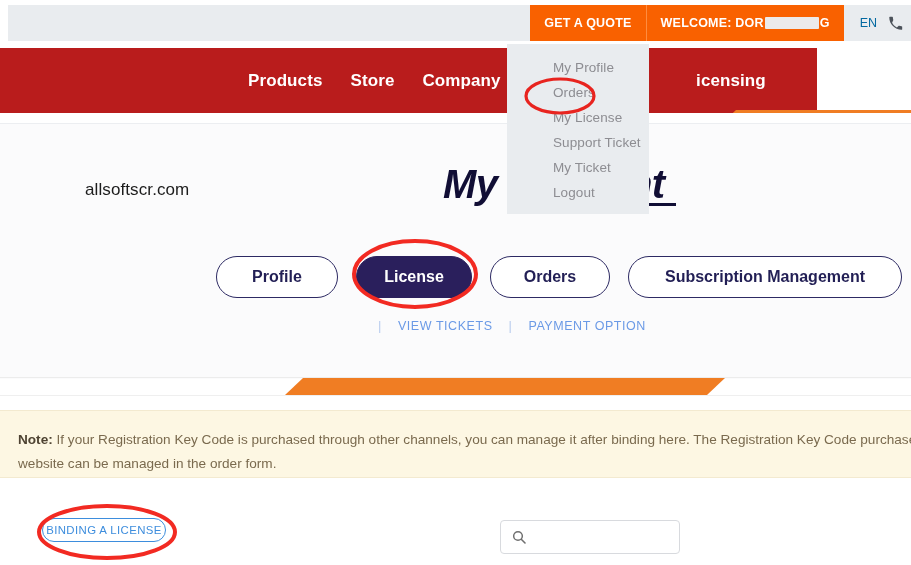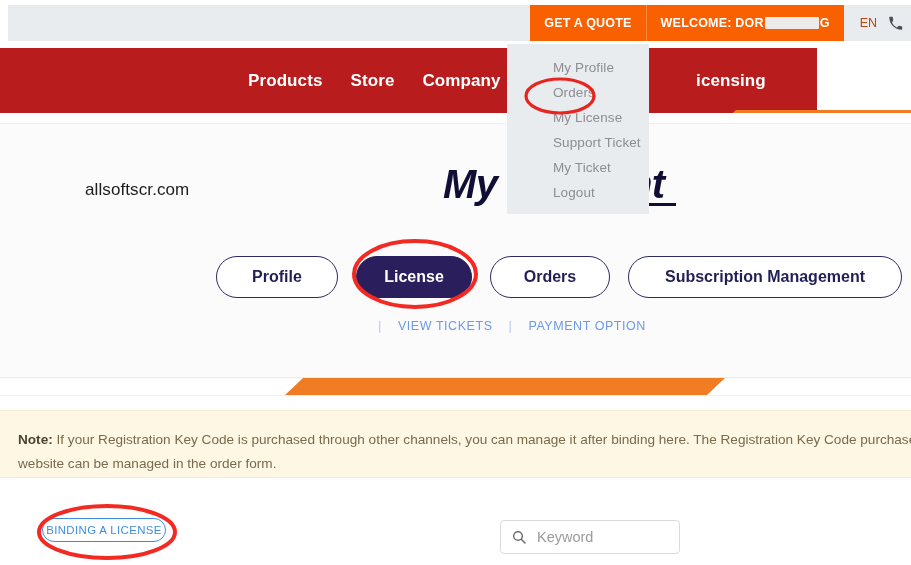--- a/index.html
+++ b/index.html
@@ -61,21 +61,21 @@
   .redacted {
     display: inline-block;
     width: 54px;
     height: 12px;
     background: #eceaea;
     margin: 0 1px;
     vertical-align: -1px;
     border-radius: 1px;
   }
   .lang {
-    color: #c2410c;
+    color: #0369a1;
     font-size: 12.5px;
     display: flex;
     align-items: center;
     padding: 0 9px 0 16px;
     font-weight: normal;
   }
   .phone-wrap {
     display: flex;
     align-items: center;
     padding: 0 16px 0 2px;
@@ -445,21 +445,20 @@
     <span>BINDING A LICENSE</span>
   </div>
 
   <div class="search-box">
     <span class="search-icon">
       <svg width="16" height="16" viewBox="0 0 24 24">
         <circle cx="10.5" cy="10.5" r="6.5" fill="none" stroke="#6f6f6f" stroke-width="2.2"></circle>
         <line x1="15.4" y1="15.4" x2="21" y2="21" stroke="#6f6f6f" stroke-width="2.4" stroke-linecap="round"></line>
       </svg>
     </span>
-    <input class="search-input" type="text" placeholder="Keyword" style="">
   </div>
 
   <div class="search-btn">
     <span>SEARCH</span>
   </div>
 
   <div class="dropdown">
     <div class="dropdown-list">
       <div class="dropdown-item">My Profile</div>
       <div class="dropdown-item">Orders</div>

